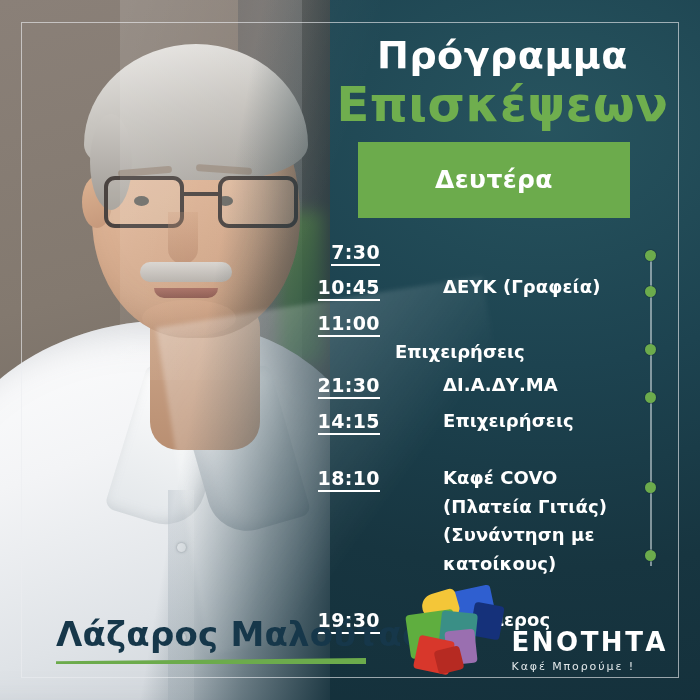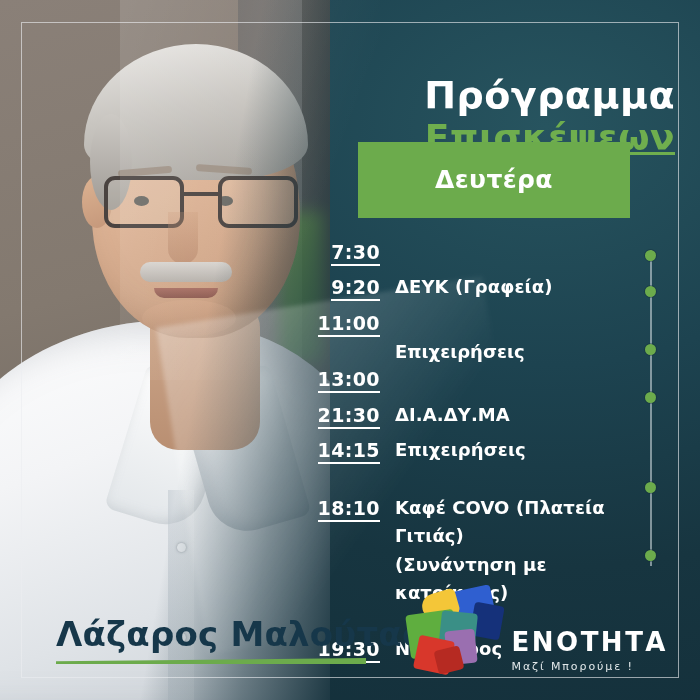--- a/index.html
+++ b/index.html
@@ -156,40 +156,40 @@
   }
 
   
   .frame{
     position:absolute; left:21px; top:22px; right:21px; bottom:22px;
     border:1.5px solid rgba(235,238,240,.62);
     pointer-events:none;
   }
 
   
-  .head-block{ position:absolute; left:330px; top:34px; width:345px; text-align:right;margin-top:40px; }
+  .head-block{ position:absolute; left:330px; top:34px; width:345px; text-align:center; }
   .title-main{
     font-size:38px; font-weight:700; color:#ffffff; letter-spacing:.5px; line-height:1.12;
   }
   .title-sub{
-    font-size:36px; font-weight:700; color:#6fae4e; letter-spacing:.5px; line-height:1.15;text-decoration:underline;
+    font-size:48px; font-weight:700; color:#6fae4e; letter-spacing:.5px; line-height:1.15;
   }
 
   .date-banner{
     position:absolute; left:358px; top:142px; width:272px; height:76px;
     background:#6cab4c; display:flex; flex-direction:row;
     align-items:center; justify-content:center;
   }
   .date-banner div{
     color:#fff; font-size:25px; font-weight:700; line-height:1.26; letter-spacing:.4px;
   }
 
   
   .schedule{ position:absolute; left:296px; top:238px; width:352px; }
-  .row{ display:flex; align-items:flex-start; margin-bottom:6px; }
+  .row{ display:flex; align-items:flex-start; margin-bottom:6px;gap:48px; }
   .time{
     width:84px; flex:0 0 84px; text-align:right;
     font-size:19px; font-weight:700; color:#ffffff;
     letter-spacing:.4px; line-height:1.55;
   }
   .time span{ border-bottom:2px solid #ffffff; padding-bottom:1px; }
   .evt{
     padding-left:15px; font-size:18px; font-weight:700; color:#ffffff;
     line-height:1.58; letter-spacing:.1px;
   }
@@ -294,28 +294,27 @@
     <div>Δευτέρα</div>
   </div>
 
   <div class="schedule">
 
     <div class="row">
       <div class="time"><span>7:30</span></div>
     </div>
 
     <div class="row">
-      <div class="time"><span>9:20</span></div>
+      <div class="time"><span>10:45</span></div>
       <div class="evt">ΔΕΥΚ (Γραφεία)</div>
     </div>
 
     <div class="row range">
       <div class="time"><span>11:00</span></div>
       <div class="mid">Επιχειρήσεις</div>
-      <div class="time"><span>13:00</span></div>
     </div>
 
     <div class="row">
       <div class="time"><span>21:30</span></div>
       <div class="evt">ΔΙ.Α.ΔΥ.ΜΑ</div>
     </div>
 
     <div class="row">
       <div class="time"><span>14:15</span></div>
       <div class="evt">Επιχειρήσεις</div>
@@ -360,18 +359,18 @@
       <div class="pz navy"></div>
       <div class="pz yellow"></div>
       <div class="pz green"></div>
       <div class="pz teal"></div>
       <div class="pz purple"></div>
       <div class="pz red"></div>
       <div class="pz red2"></div>
     </div>
     <div class="logo-txt">
       <div class="logo-title">ΕΝΟΤΗΤΑ</div>
-      <div class="logo-sub">Μαζί Μπορούμε !</div>
+      <div class="logo-sub">Καφέ Μπορούμε !</div>
     </div>
   </div>
 
   <div class="frame"></div>
 </div>
 
 </body></html>

